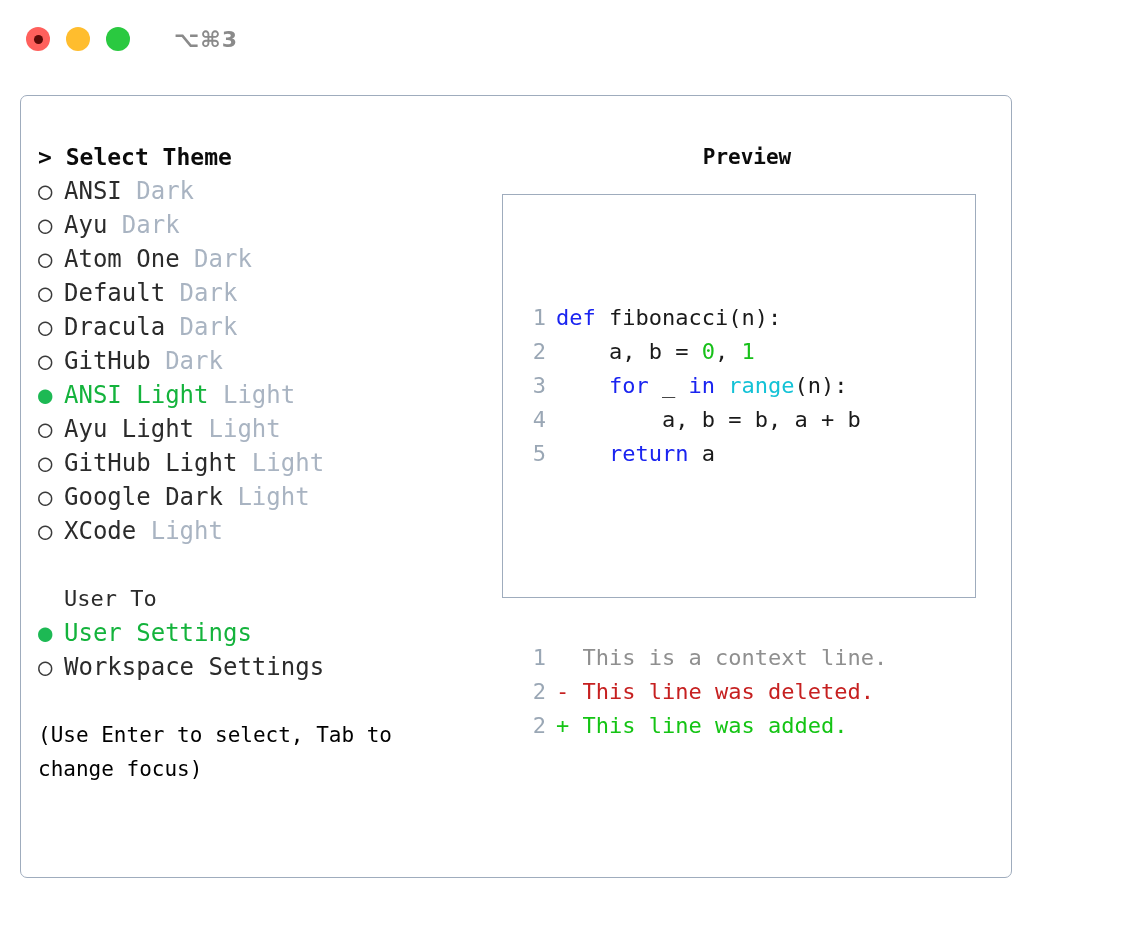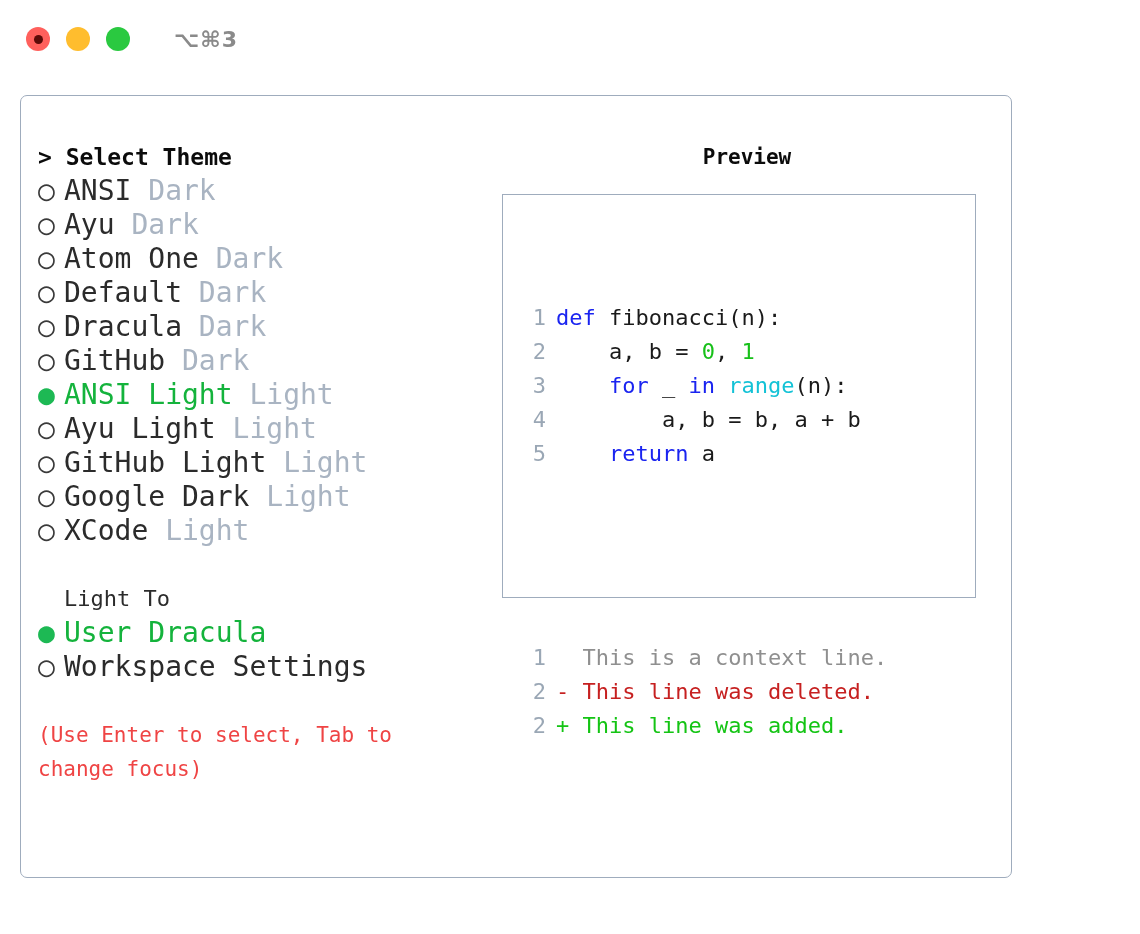--- a/index.html
+++ b/index.html
@@ -95,21 +95,21 @@
   }
   .heading {
     font-size: 23px;
     font-weight: 700;
     color: #0b0b0b;
     line-height: 34px;
     white-space: pre;
     letter-spacing: 0px;
   }
   .opt-row {
-    font-size: 28px;
+    font-size: 24px;
     line-height: 34px;
     white-space: pre;
     color: #2b2b2b;
     display: block;
   }
   .bullet {
     display: inline-block;
     width: 26px;
   }
   .bullet.on  { color: #1db954; }
@@ -126,21 +126,21 @@
     line-height: 34px;
     color: #2b2b2b;
     white-space: pre;
     padding-left: 26px;
   }
 
   .hint {
     margin-top: 34px;
     font-size: 21px;
     line-height: 34px;
-    color: #ef4444;
+    color: #000000;
     width: 410px;
     white-space: pre-wrap;
   }
 
   
   .right-col {
     position: absolute;
     left: 481px;
     top: 44px;
     width: 490px;
@@ -220,24 +220,24 @@
             <div class="opt-row"><span class="bullet off">○</span><span class="opt-name">GitHub</span><span class="opt-variant"> Dark</span></div>
             <div class="opt-row"><span class="bullet on">●</span><span class="opt-name sel">ANSI Light</span><span class="opt-variant sel"> Light</span></div>
             <div class="opt-row"><span class="bullet off">○</span><span class="opt-name">Ayu Light</span><span class="opt-variant"> Light</span></div>
             <div class="opt-row"><span class="bullet off">○</span><span class="opt-name">GitHub Light</span><span class="opt-variant"> Light</span></div>
             <div class="opt-row"><span class="bullet off">○</span><span class="opt-name">Google Dark</span><span class="opt-variant"> Light</span></div>
             <div class="opt-row"><span class="bullet off">○</span><span class="opt-name">XCode</span><span class="opt-variant"> Light</span></div>
           </div>
 
         <div class="section-gap"></div>
 
-        <div class="apply-label">Light To</div>
+        <div class="apply-label">User To</div>
 
         <div id="apply-list">
-            <div class="opt-row"><span class="bullet on">●</span><span class="opt-name sel">User Dracula</span></div>
+            <div class="opt-row"><span class="bullet on">●</span><span class="opt-name sel">User Settings</span></div>
             <div class="opt-row"><span class="bullet off">○</span><span class="opt-name">Workspace Settings</span></div>
           </div>
 
         <div class="hint">(Use Enter to select, Tab to change focus)</div>
       </div>
 
       <div class="right-col">
         <div class="preview-title">Preview</div>
 
         <div class="preview-box">

